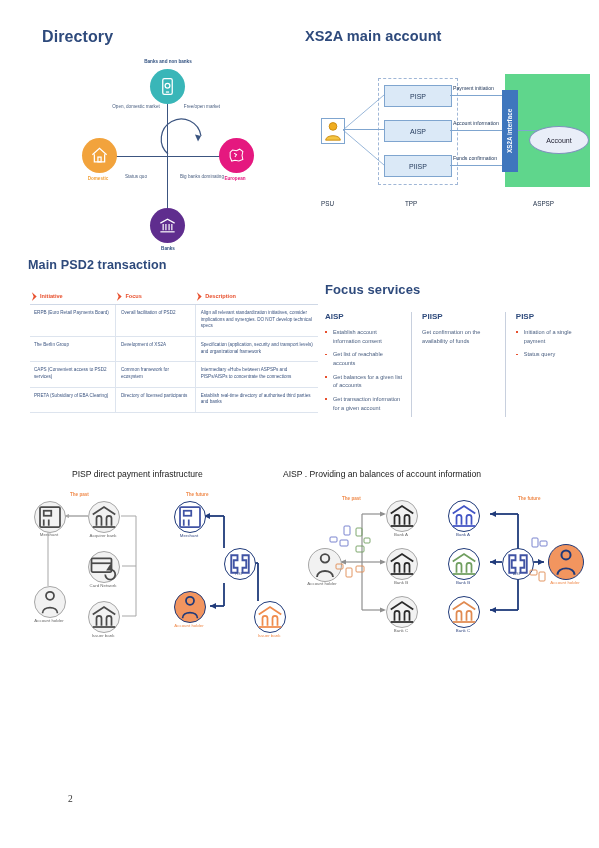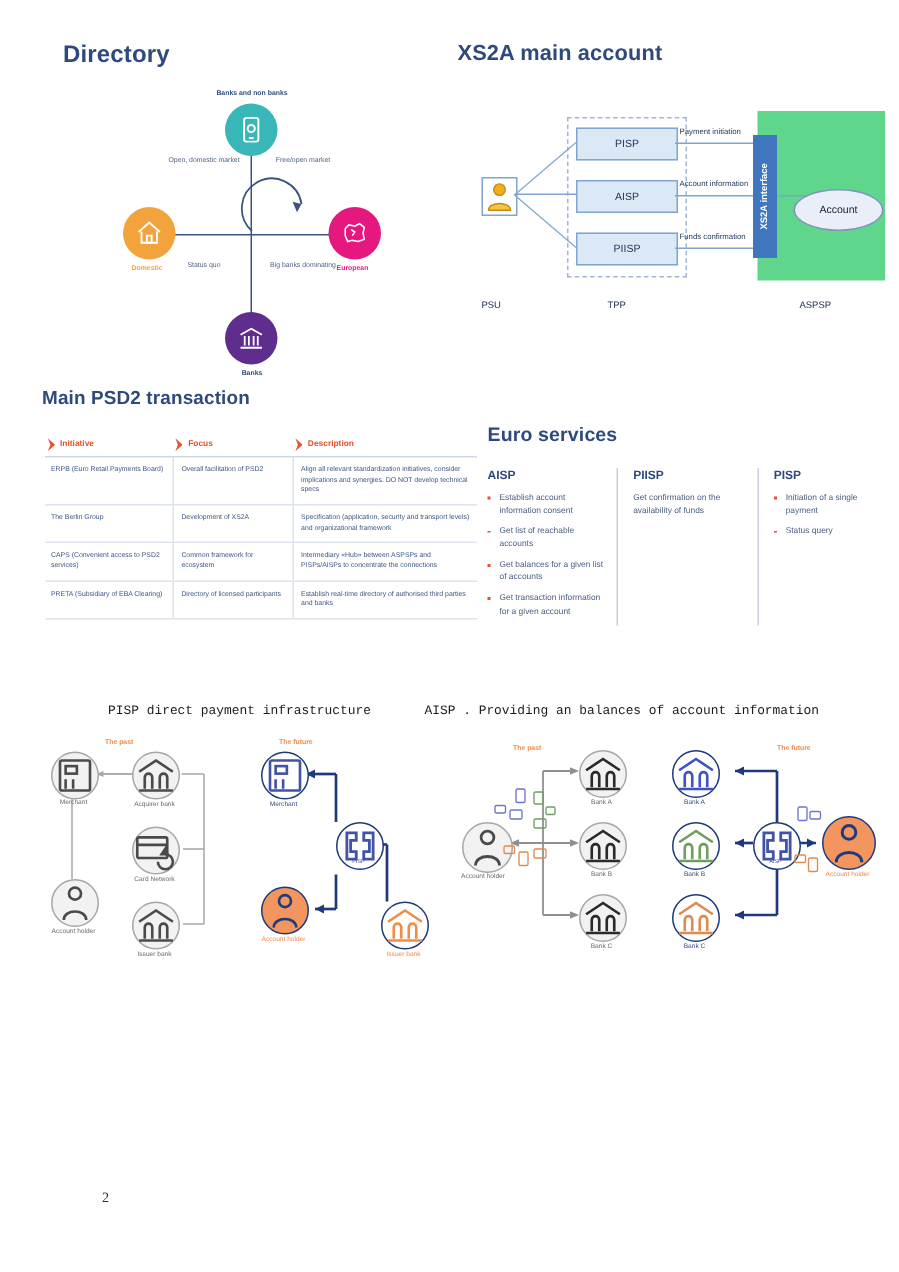--- a/index.html
+++ b/index.html
@@ -74,21 +74,21 @@
   .col.c-a{width:92px;}
   .col.c-b{width:88px;padding-left:10px;border-left:0.8px solid #c8d0de;}
   .col.c-c{width:78px;padding-left:10px;border-left:0.8px solid #c8d0de;}
   .col h4{margin:0 0 7px 0;font-size:8px;color:#2e4a7c;font-weight:bold;}
   .col ul{margin:0;padding:0;list-style:none;}
   .col li{position:relative;padding-left:8px;font-size:5.6px;line-height:1.55;color:#4a5f80;margin-bottom:5px;}
   .col li:before{content:"";position:absolute;left:0;top:3.2px;width:1.9px;height:1.9px;background:#e8502e;}
   .col p{margin:0;font-size:5.6px;line-height:1.55;color:#4a5f80;}
 
   
-  .dtitle{position:absolute;font-size:8.6px;color:#1a1a1a;font-family:Liberation Mono, monospace;white-space:nowrap;}
+  .dtitle{position:absolute;font-size:8.6px;color:#1a1a1a;font-family:Liberation Sans, sans-serif;white-space:nowrap;}
   #pisp{left:26px;top:488px;width:255px;height:165px;}
   #aisp{left:300px;top:488px;width:290px;height:165px;}
   .panel{position:absolute;left:0;top:0;width:100%;height:100%;background:#fff;}
   .era{position:absolute;font-size:4.6px;color:#f08b4c;font-weight:bold;}
   .gnode{position:absolute;width:30px;height:30px;border-radius:50%;border:1.6px solid #a7a7a7;background:#f2f2f2;
        display:flex;align-items:center;justify-content:center;}
   .bnode{position:absolute;width:30px;height:30px;border-radius:50%;border:1.8px solid #1f3a7a;background:#fff;
        display:flex;align-items:center;justify-content:center;}
   .onode{position:absolute;width:30px;height:30px;border-radius:50%;border:1.8px solid #1f3a7a;background:#f2955f;
        display:flex;align-items:center;justify-content:center;}
@@ -245,21 +245,21 @@
       <tr>
         <td class="c1">PRETA (Subsidiary of EBA Clearing)</td>
         <td class="c2">Directory of licensed participants</td>
         <td class="c3">Establish real-time directory of authorised third parties and banks</td>
       </tr>
     </tbody>
   </table>
 </div>
 
 <div class="abs" id="core">
-  <div class="sec-title">Euro services</div>
+  <div class="sec-title">Focus services</div>
   <div class="cols">
     <div class="col c-a">
       <h4>AISP</h4>
       <ul>
         <li>Establish account information consent</li>
         <li>Get list of reachable accounts</li>
         <li>Get balances for a given list of accounts</li>
         <li>Get transaction information for a given  account</li>
       </ul>
     </div>

